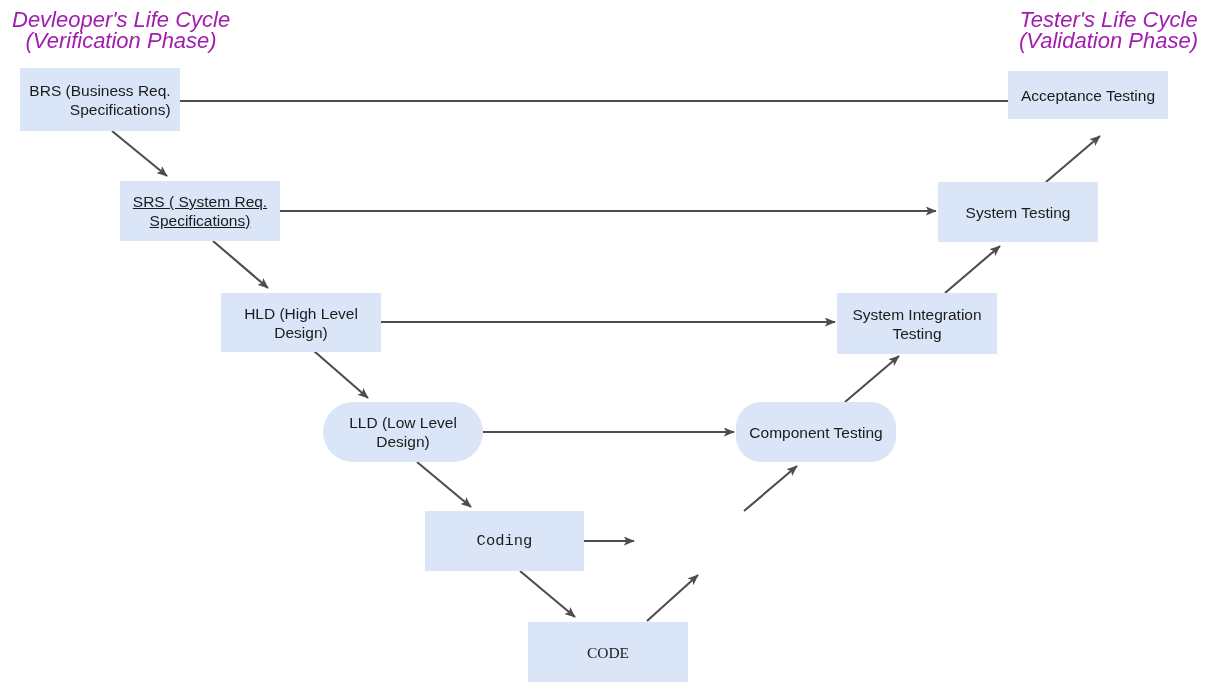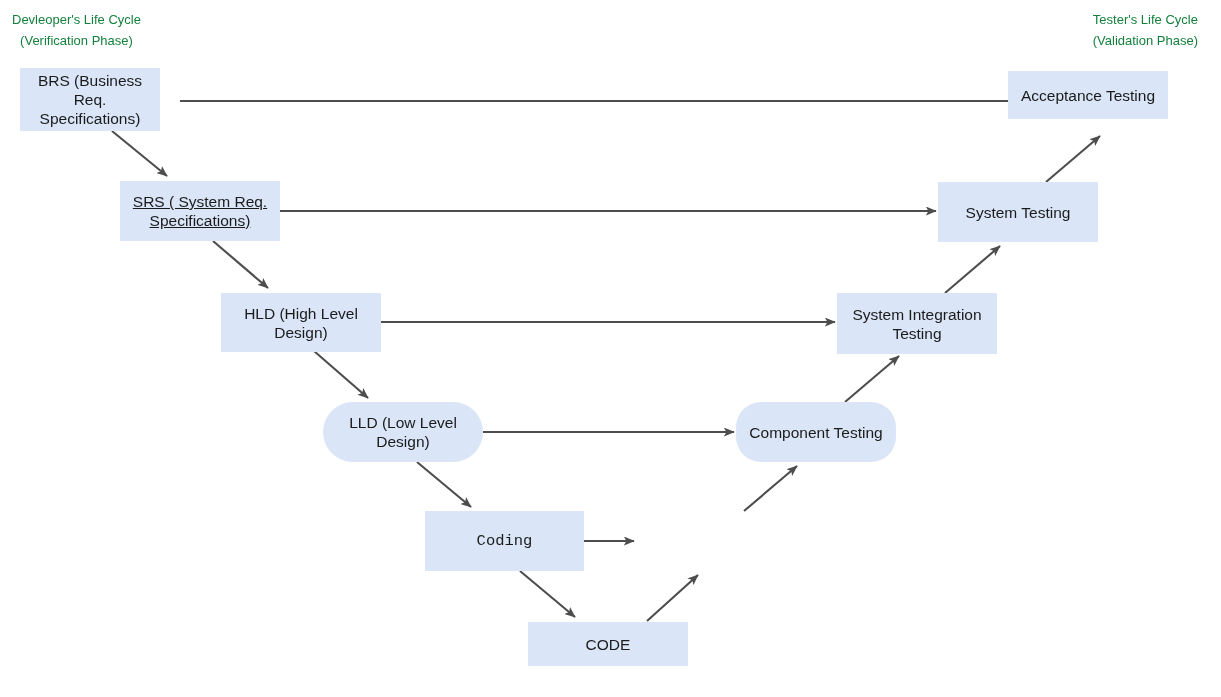--- a/index.html
+++ b/index.html
@@ -36,24 +36,25 @@
     line-height: 19px;
     display: flex;
     align-items: center;
     justify-content: center;
     text-align: center;
     padding: 2px 6px;
     white-space: pre-line;
   }
   .phase-title {
     position: absolute;
-    font-size: 13px;
+    font-size: 22px;
     line-height: 21px;
-    color: #15803d;
+    color: #a21caf;
     white-space: pre-line;
+    font-style: italic;
   }
   .phase-title.left  { left: 12px;  top: 9px;  text-align: center; }
   .phase-title.right { right: 23px; top: 9px;  text-align: center; }
 </style>
 </head>
 <body>
 
 <div id="canvas">
 
   <svg id="edges" viewBox="0 0 1221 697" width="1221" height="697">
@@ -95,35 +96,35 @@
       <line x1="1046" y1="182" x2="1100" y2="136"></line>
     </g>
   </svg>
 
   <div class="phase-title left">Devleoper's Life Cycle
 (Verification Phase)</div>
 
   <div class="phase-title right">Tester's Life Cycle
 (Validation Phase)</div>
 
-  <div class="node" style="left:20px;  top:68px;  width:140px; height:63px;">BRS (Business Req.
+  <div class="node" style="left:20px;  top:68px;  width:160px; height:63px;text-align:right;">BRS (Business Req.
 Specifications)</div>
 
   <div class="node" style="left:120px; top:181px; width:160px; height:60px;text-decoration:underline;">SRS ( System Req.
 Specifications)</div>
 
   <div class="node" style="left:221px; top:293px; width:160px; height:59px;">HLD (High Level
 Design)</div>
 
   <div class="node" style="left:323px; top:402px; width:160px; height:60px;border-radius:30px;">LLD (Low Level
 Design)</div>
 
   <div class="node" style="left:425px; top:511px; width:159px; height:60px;font-family:Liberation Mono, monospace;">Coding</div>
 
-  <div class="node" style="left:528px; top:622px; width:160px; height:44px;">CODE</div>
+  <div class="node" style="left:528px; top:622px; width:160px; height:60px;font-family:Liberation Serif, serif;">CODE</div>
 
 
   <div class="node" style="left:736px; top:402px; width:160px; height:60px;border-radius:25px;">Component Testing</div>
 
   <div class="node" style="left:837px; top:293px; width:160px; height:61px;">System Integration
 Testing</div>
 
   <div class="node" style="left:938px; top:182px; width:160px; height:60px;">System Testing</div>
 
   <div class="node" style="left:1008px; top:71px; width:160px; height:48px;">Acceptance Testing</div>

